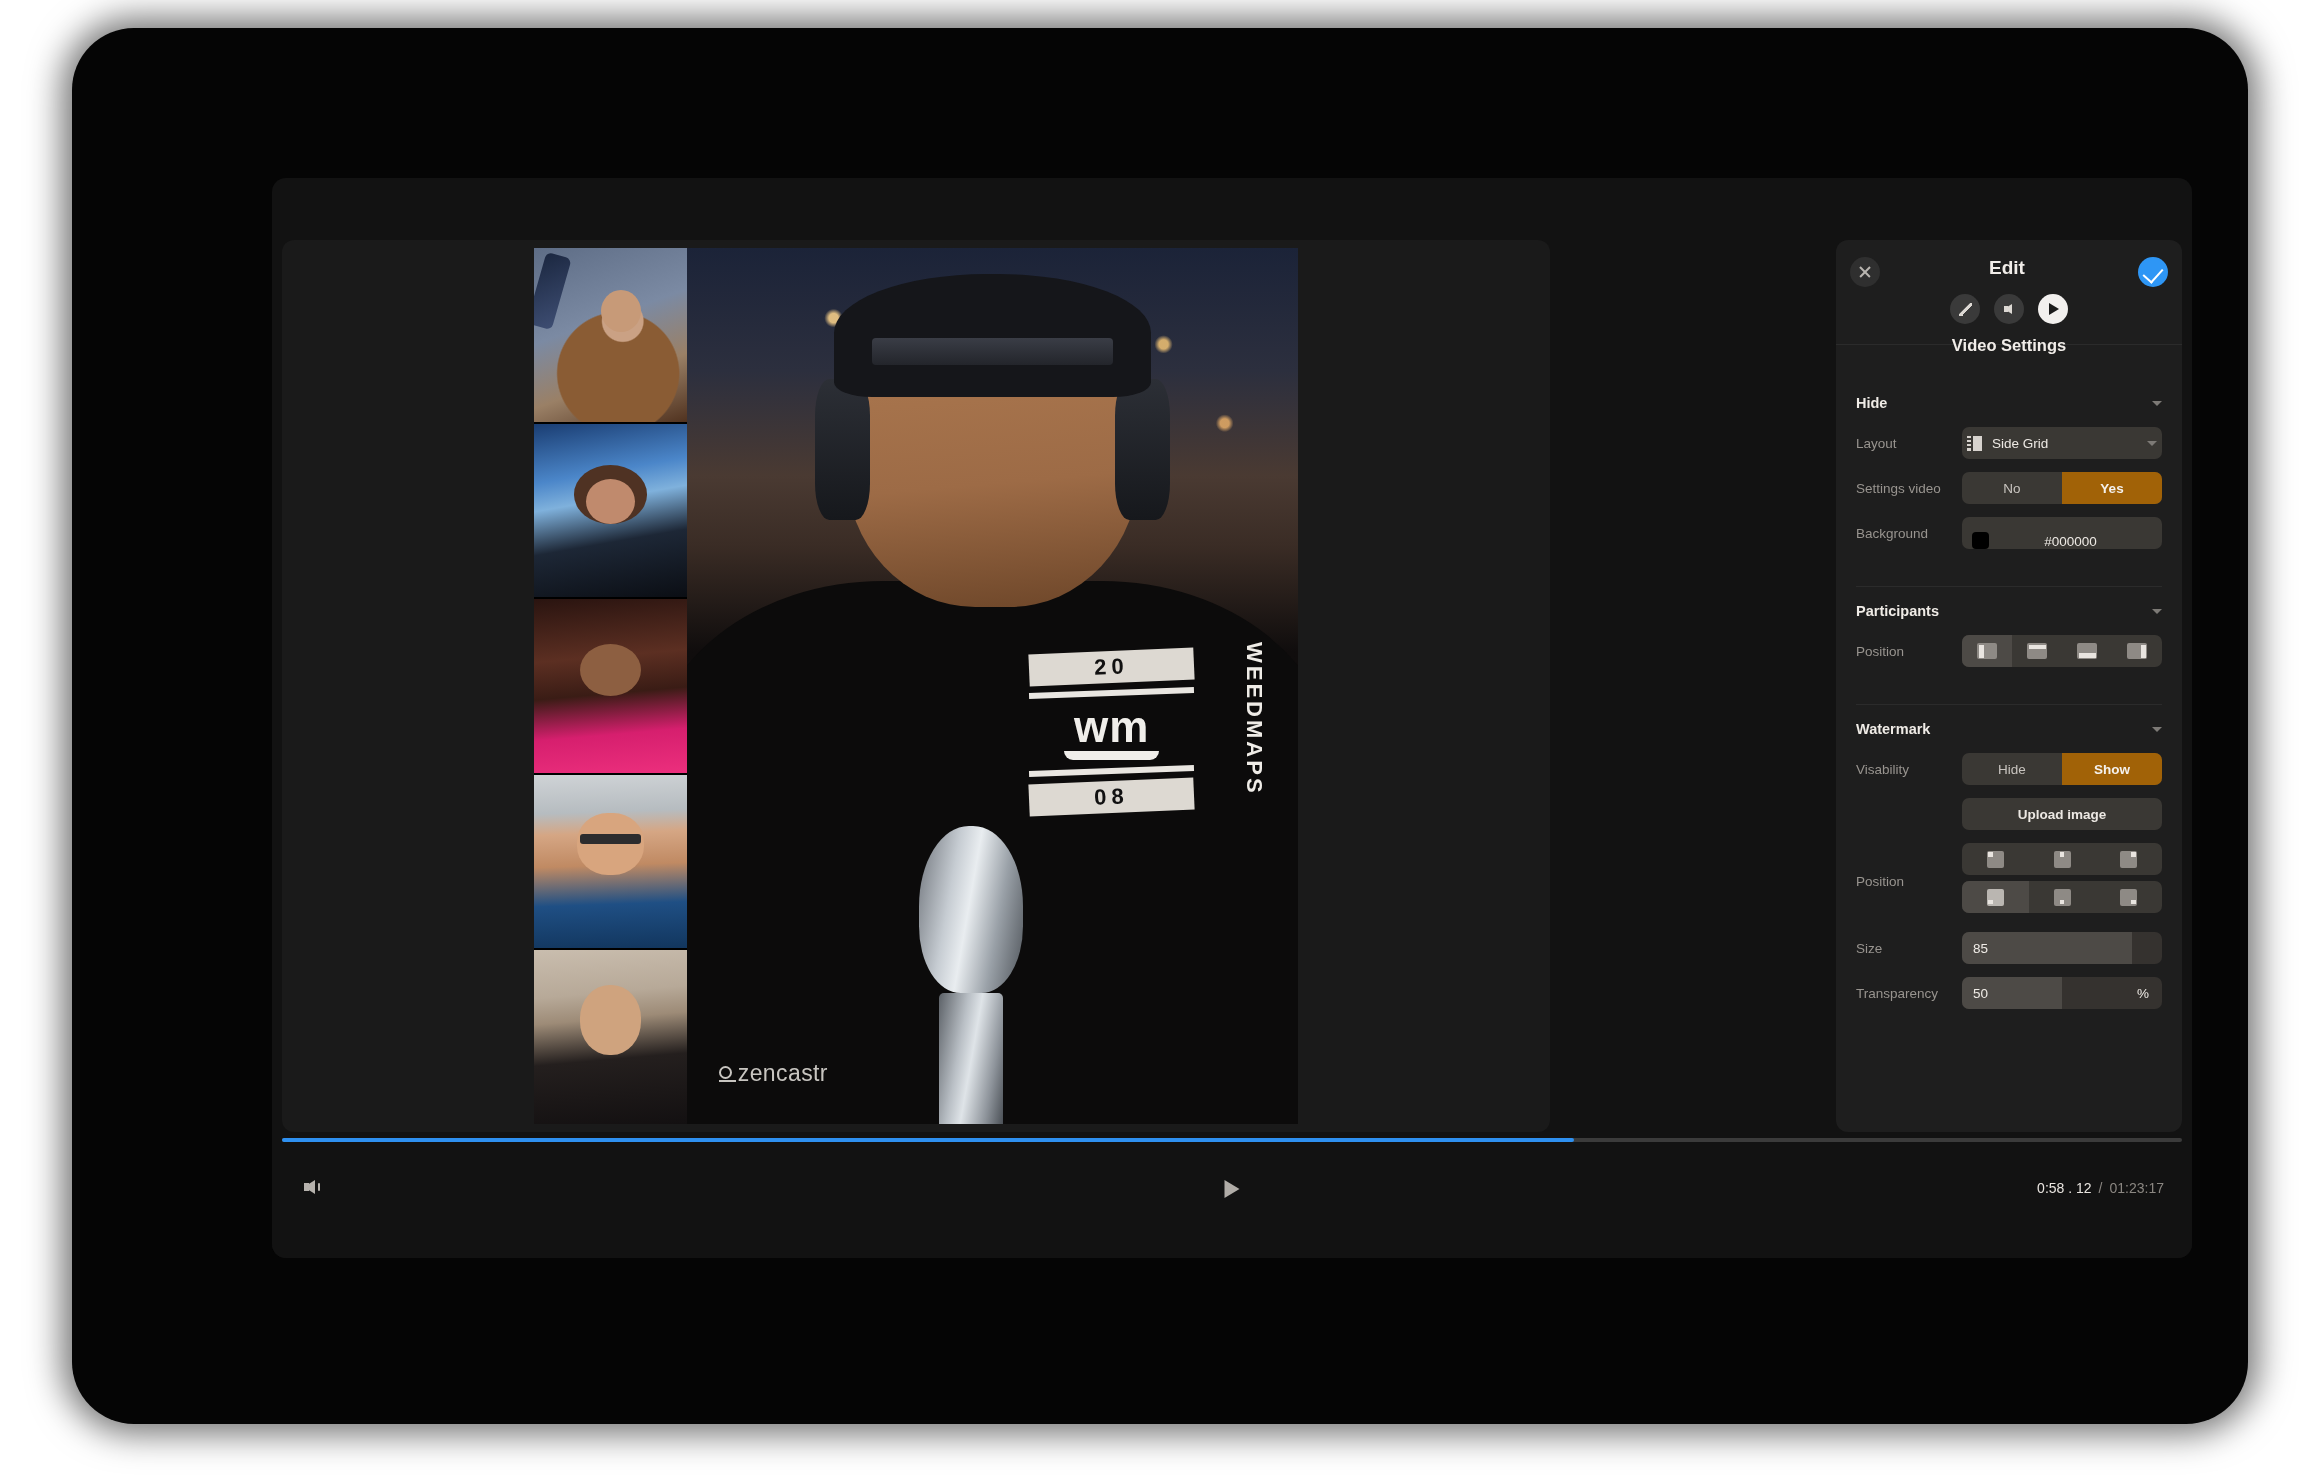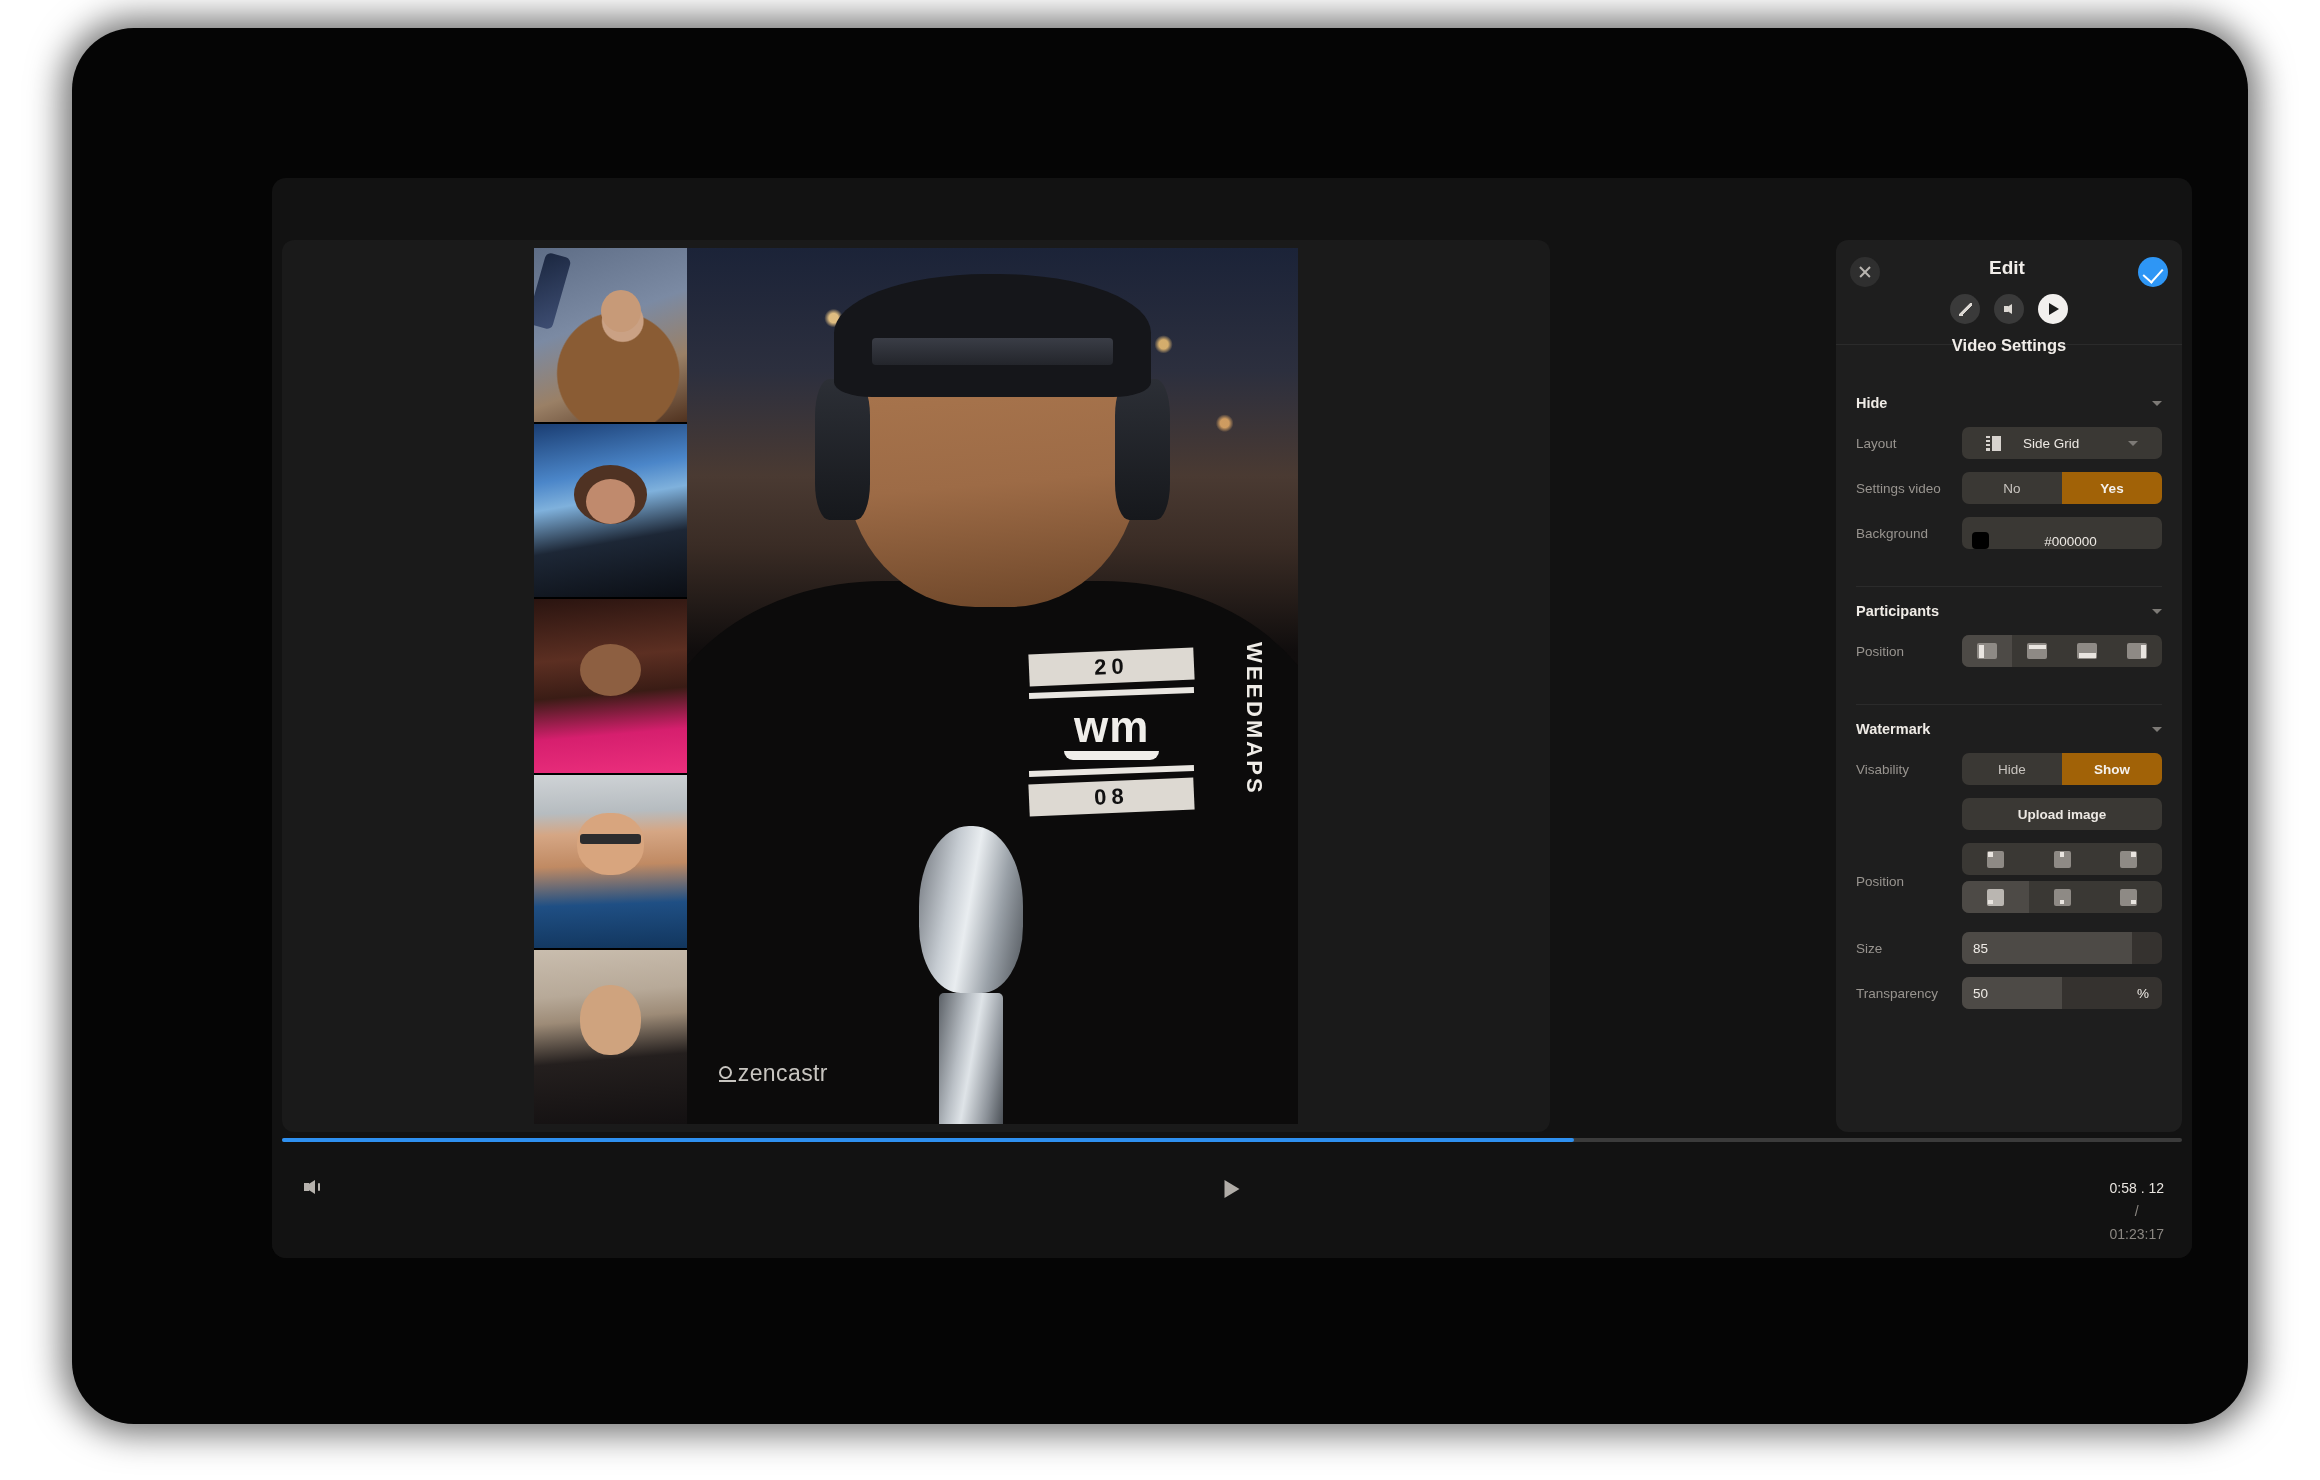--- a/index.html
+++ b/index.html
@@ -331,22 +331,22 @@
   .field-row {
     display: flex; align-items: center; margin-bottom: 13px;
   }
   .field-label {
     width: 106px; font-size: 13.5px; color: #98948f; flex: none;
   }
   .field-ctl { flex: 1; }
 
   .select-box {
     height: 32px; background:#3a3834; border-radius:7px;
-    display:flex; align-items:center; padding:0 24px;
-    font-size:13.5px; color:#ede9e4; cursor:pointer;gap:12px;
+    display:flex; align-items:center; padding:0 5px;
+    font-size:13.5px; color:#ede9e4; cursor:pointer;
   }
   .layout-glyph {
     width: 15px; height: 15px; margin-right: 10px;
     display: grid; grid-template-columns: 4px 1fr; gap: 1.5px;
   }
   .layout-glyph .col {
     display: grid; grid-template-rows: repeat(4, 1fr); gap: 1.2px;
   }
   .layout-glyph .col i { background:#d7d3ce; display:block; }
   .layout-glyph .main { background:#d7d3ce; }
@@ -451,21 +451,21 @@
     width:2px; height:8px; background:#b6b2ad; border-radius:1px;
   }
   #play-button {
     position: absolute; left: 50%; top: 48px; transform: translateX(-50%);
     width: 0; height: 0; cursor: pointer;
     border-top:9px solid transparent; border-bottom:9px solid transparent;
     border-left:15px solid #b0aca7;
   }
   #time-display {
     position: absolute; right: 28px; top: 48px;
-    font-size: 14px; display: flex; align-items: center; gap: 7px; flex-direction: column;
+    font-size: 14px; display: flex; align-items: center; gap: 7px;
   }
   #time-current { color: #e9e5e0; }
   #time-total { color: #8b8782; }
   #time-sep { color: #8b8782; }
 </style>
 </head>
 <body>
 
 <div id="device-frame">
   <div id="device-screen">

